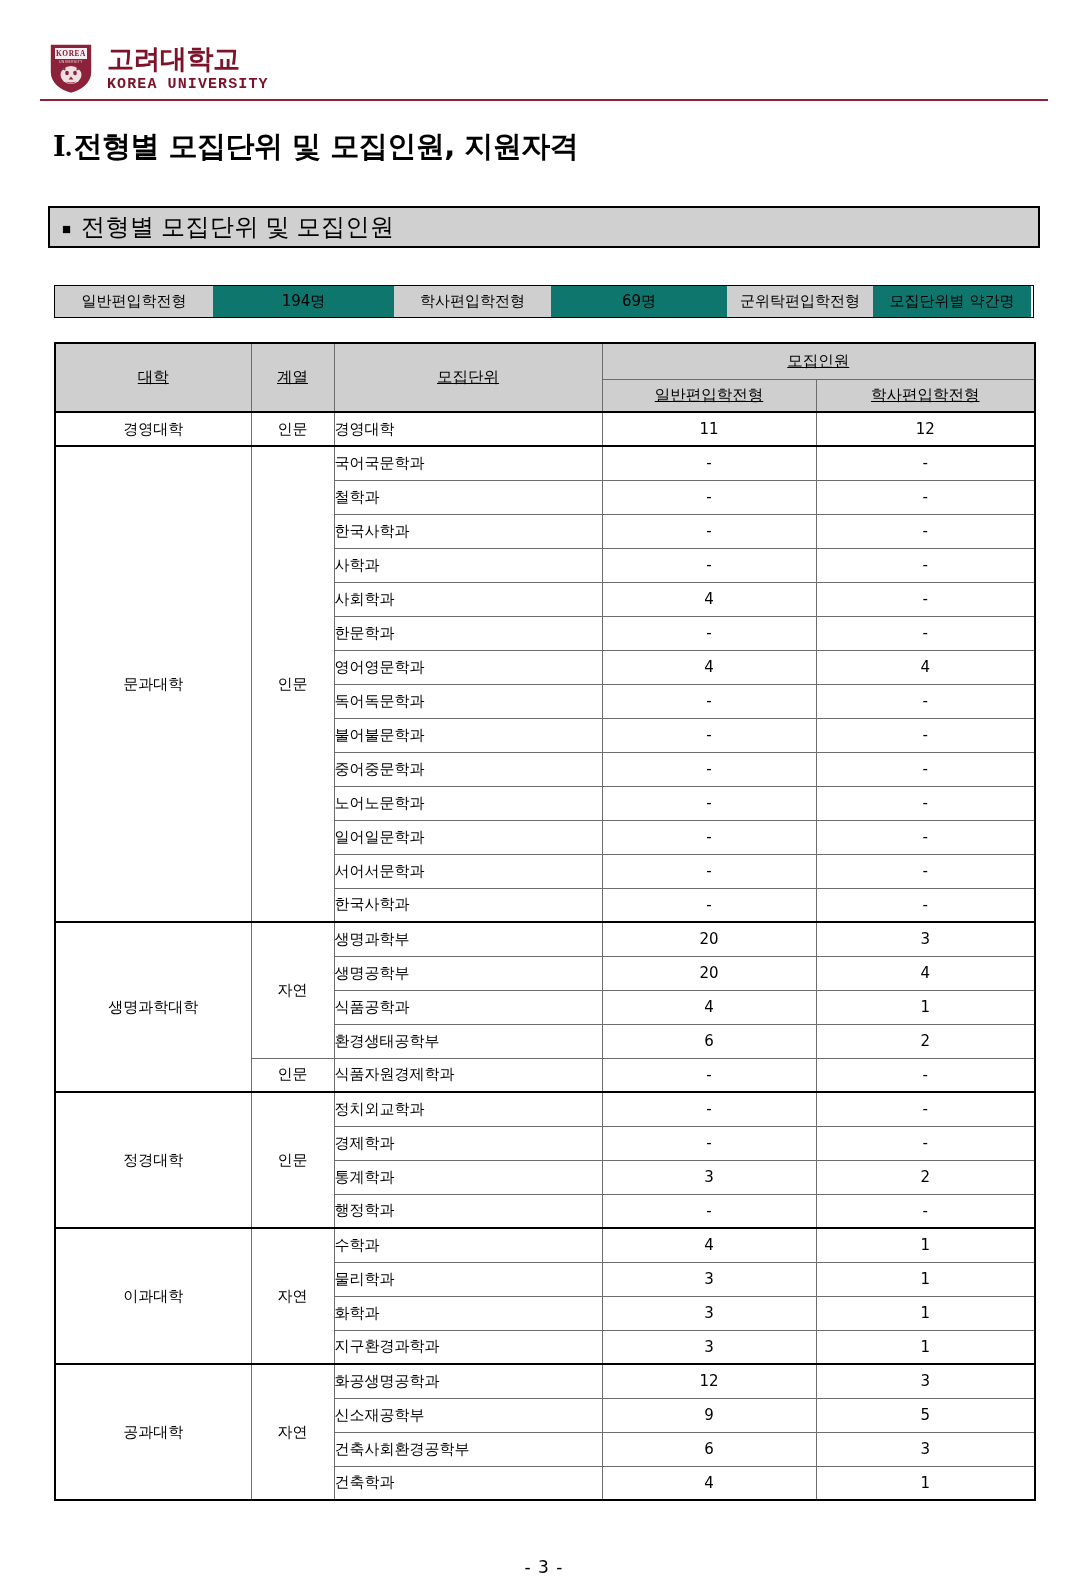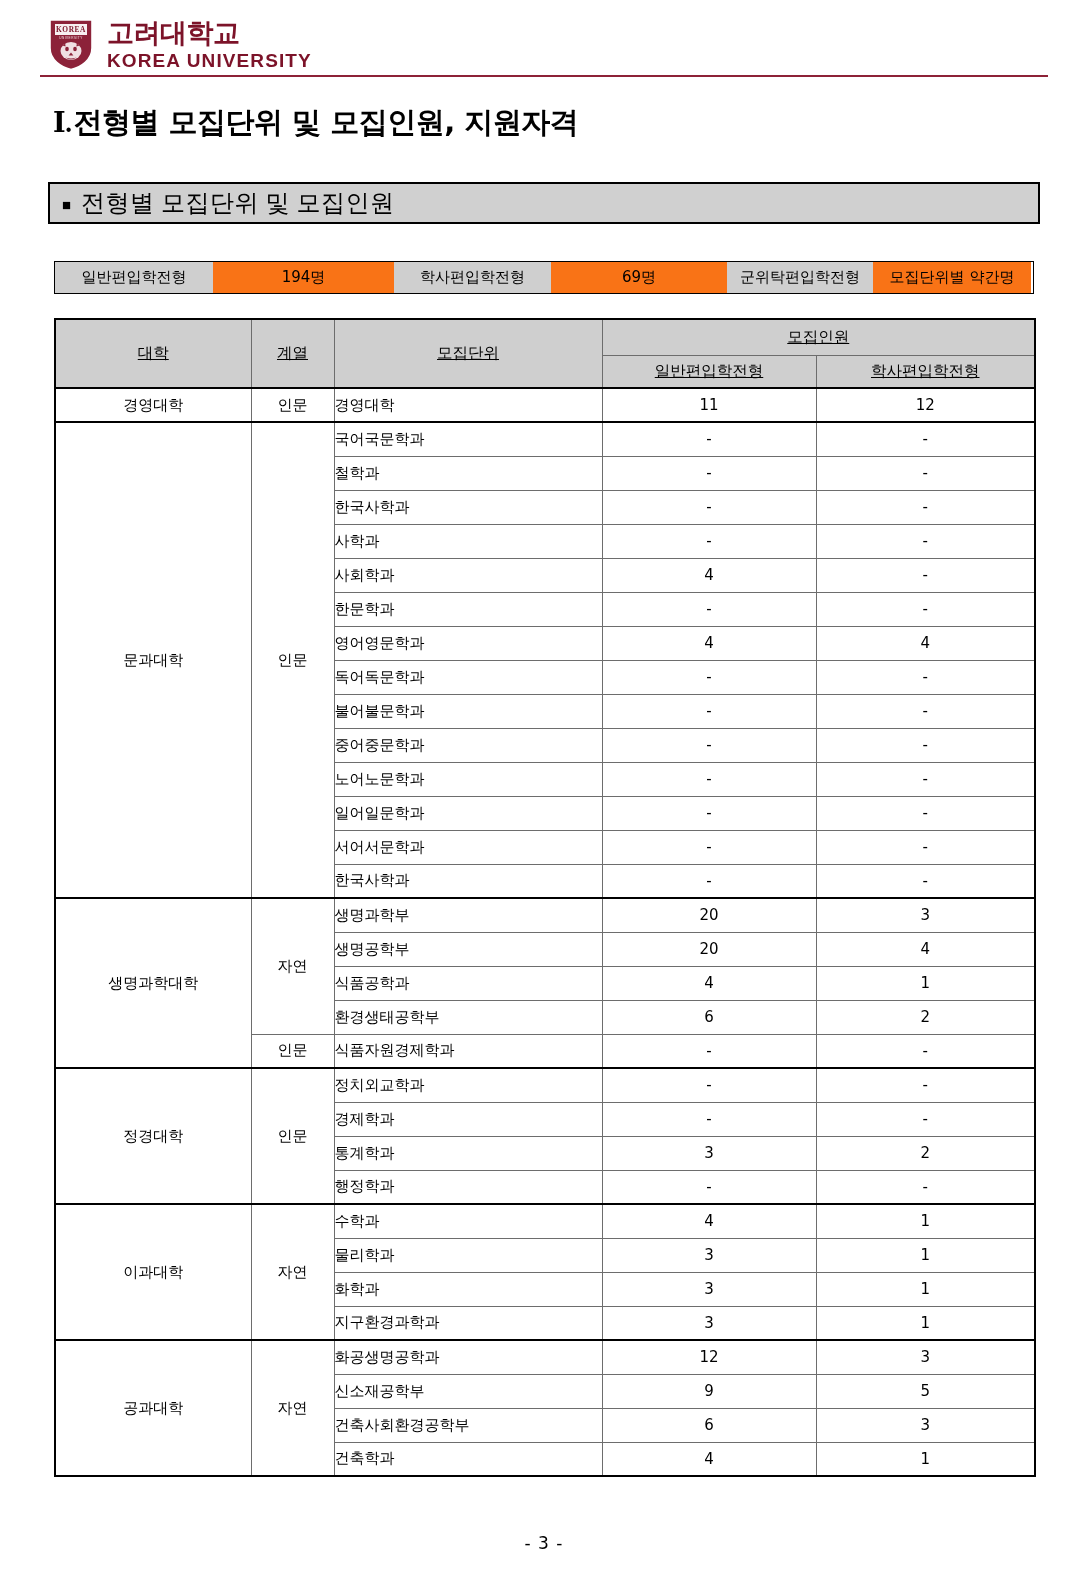--- a/index.html
+++ b/index.html
@@ -17,20 +17,21 @@
     overflow: hidden;
   }
 
   
   .page {
     width: 1088px;
     height: 1514px;
     box-sizing: border-box;
     padding: 0;
     position: relative;
+    margin-top: 24px;
   }
   .logo-bar {
     position: absolute;
     left: 48px;
     top: 18px;
     display: flex;
     align-items: center;
     gap: 13px;
   }
   .crest {
@@ -47,26 +48,26 @@
     line-height: 1;
   }
   .wordmark .ko {
     font-size: 27px;
     font-weight: 700;
     color: #7c1329;
     letter-spacing: -0.5px;
     font-family: "DejaVu Sans", "Liberation Sans", sans-serif;
   }
   .wordmark .en {
-    font-size: 19px;
+    font-size: 15px;
     font-weight: 700;
     color: #7c1329;
     letter-spacing: 1.1px;
     margin-top: 5px;
-    font-family: Liberation Sans, sans-serif;
+    font-family: Liberation Mono, monospace;
   }
   .rule {
     position: absolute;
     left: 40px;
     top: 75px;
     width: 1008px;
     height: 2px;
     background: #8d2237;
   }
 
@@ -132,21 +133,21 @@
     display: flex;
     align-items: center;
     justify-content: center;
     font-size: 15px;
     height: 100%;
     box-sizing: border-box;
     white-space: nowrap;
     font-family: "DejaVu Sans", "Liberation Sans", sans-serif;
   }
   .summary .cell.lbl { background: #cfcfcf; }
-  .summary .cell.val { background: #f97316; }
+  .summary .cell.val { background: #0f766e; }
   .summary .c0 { width: 158px; }
   .summary .c1 { width: 181px; }
   .summary .c2 { width: 157px; }
   .summary .c3 { width: 176px; }
   .summary .c4 { width: 146px; }
   .summary .c5 { width: 158px; }
 
   
   .tbl-wrap {
     position: absolute;

